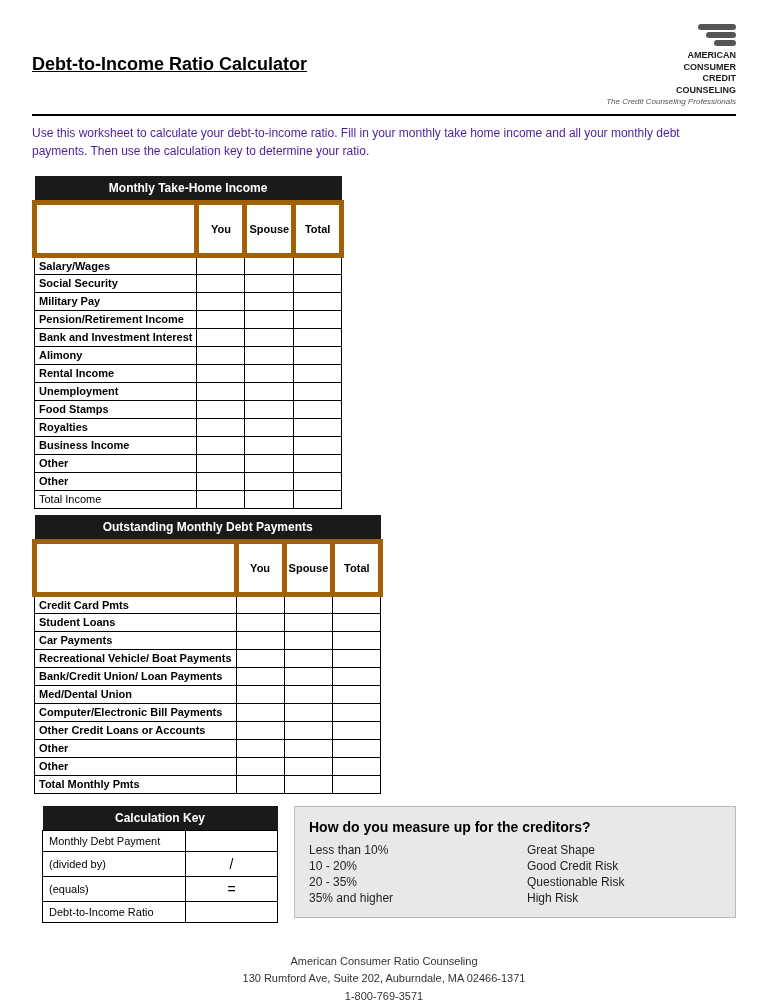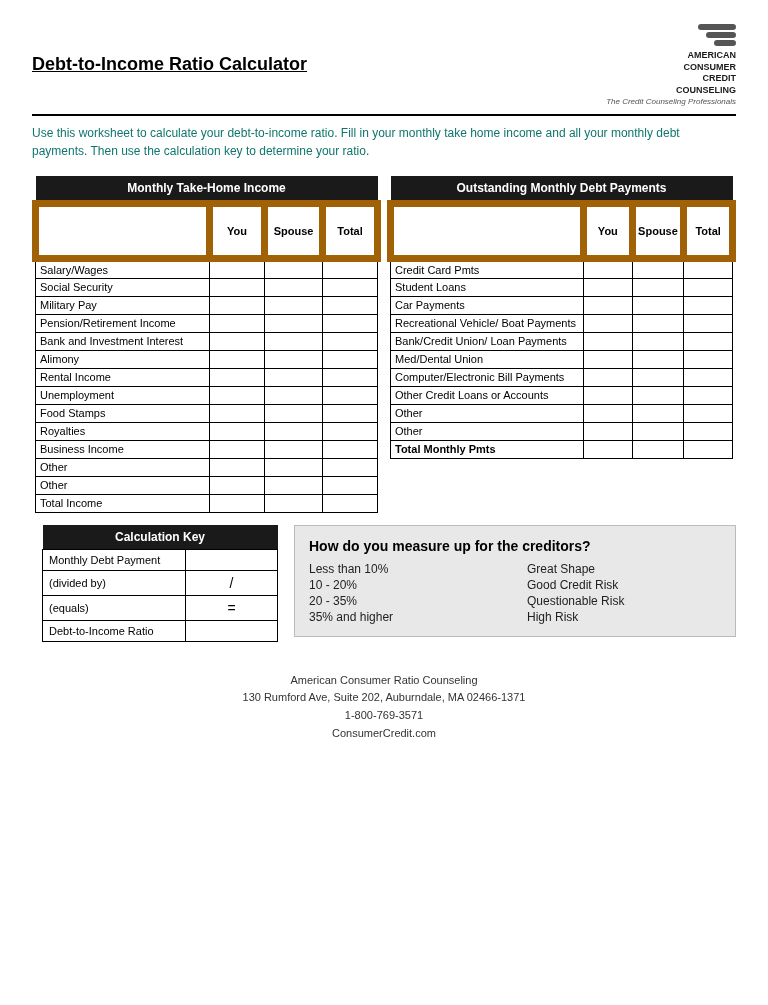--- a/index.html
+++ b/index.html
@@ -67,59 +67,60 @@
       margin-top: 30px;
       color: #000;
     }
     .divider {
       border: none;
       border-top: 2px solid #000;
       margin: 6px 0 8px 0;
     }
     .description {
       font-size: 12px;
-      color: #0f766e;
+      color: #4c1d95;
       line-height: 1.5;
       margin-bottom: 16px;
     }
     
     .tables-row {
       display: flex;
       gap: 6px;
       margin-bottom: 12px;
       align-items: flex-start;
+      flex-direction: column;
     }
     .table-block {
       flex: 1;
     }
     table {
       width: 100%;
       border-collapse: collapse;
       font-size: 11px;
     }
     .table-header-row th {
       background: #1a1a1a;
       color: #fff;
       text-align: center;
       padding: 5px 4px;
       font-size: 12px;
     }
     .col-header th {
-      border: 7px solid #a16207;
+      border: 5px solid #a16207;
       text-align: center;
       padding: 18px 2px;
       font-weight: bold;
       background: #fff;
     }
     table td {
       border: 1px solid #000;
       padding: 2px 4px;
       vertical-align: middle;
     }
-    .row-label { font-weight: normal; }
+    .row-label { font-weight: bold; }
     .empty-cell { min-width: 40px; }
     .bold-row td { font-weight: bold; }
     
     .bottom-section {
       display: flex;
       gap: 16px;
       margin-top: 10px;
       align-items: flex-start;
     }
     .calc-key-block {

